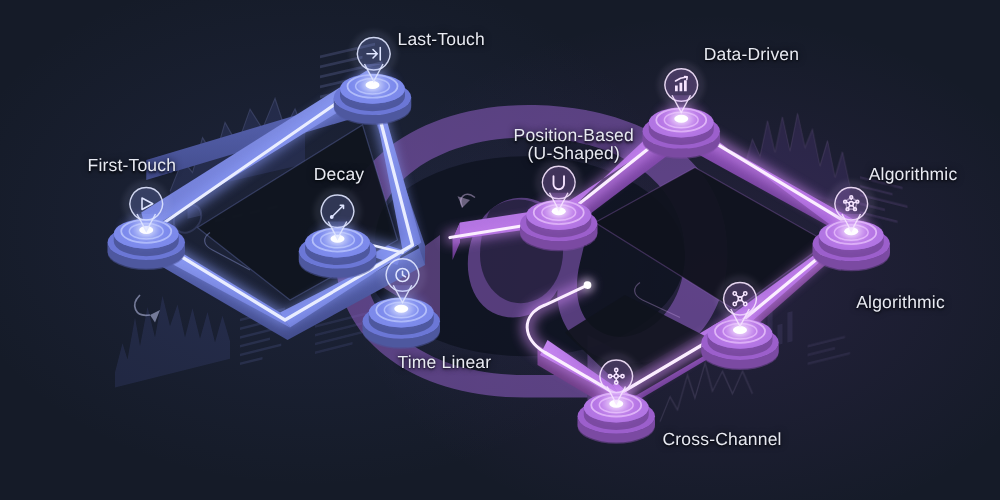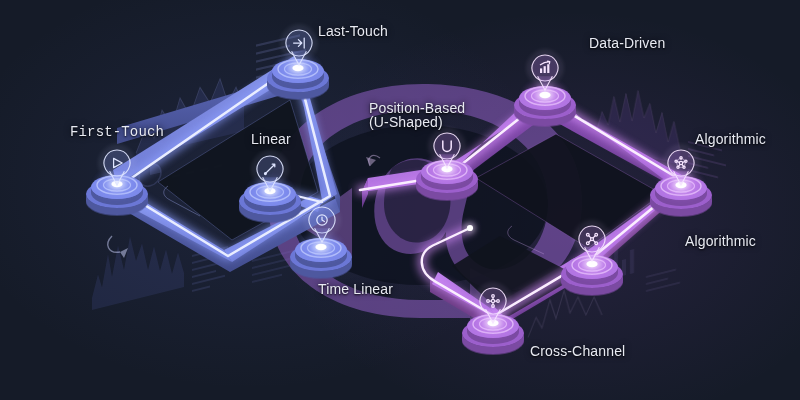--- a/index.html
+++ b/index.html
@@ -28,21 +28,21 @@
     position: absolute;
     color: #e8eaf2;
     font-size: 14px;
     font-family: "Liberation Sans", sans-serif;
     letter-spacing: 0.15px;
     white-space: pre;
     text-shadow: 0 0 6px rgba(10,14,24,0.95), 0 1px 2px rgba(0,0,0,0.9);
     line-height: 13.5px;
     pointer-events: none;
   }
-  .label.ctr { }
+  .label.ctr { text-align: center; }
 </style>
 </head>
 <body>
 
 <div id="stage">
 
   <svg id="svgmain" viewBox="0 0 800 400">
     <defs>
       <linearGradient id="gBlueTop" x1="0" y1="0" x2="0.4" y2="1">
         <stop offset="0" stop-color="#8e9cf0"></stop>
@@ -429,25 +429,25 @@
               <circle cx="-5" cy="0" r="1.3"></circle>
               <circle cx="5" cy="0" r="1.3"></circle>
               <path d="M0,-3.6 L0,-1.6 M0,1.6 L0,3.6 M-3.6,0 L-1.6,0 M1.6,0 L3.6,0"></path>
             </g>
           </g>
         </g>
       </g>
   </svg>
 
   <div id="labels-layer">
-      <div class="label" style="left: 70px; top: 126px; font-family: Liberation Mono, monospace;">First-Touch</div>
+      <div class="label" style="left: 70px; top: 126px;">First-Touch</div>
       <div class="label" style="left: 318px; top: 25px;">Last-Touch</div>
-      <div class="label" style="left: 251px; top: 133px;">Linear</div>
+      <div class="label" style="left: 251px; top: 133px;">Decay</div>
       <div class="label" style="left: 318px; top: 283px;">Time Linear</div>
       <div class="label ctr" style="left: 369px; width: 180px; top: 102px;">Position-Based
 (U-Shaped)</div>
-      <div class="label" style="left: 589px; top: 37px;">Data-Driven</div>
+      <div class="label" style="left: 563px; top: 37px;">Data-Driven</div>
       <div class="label" style="left: 695px; top: 133px;">Algorithmic</div>
       <div class="label" style="left: 685px; top: 235px;">Algorithmic</div>
       <div class="label" style="left: 530px; top: 345px; text-align: center;">Cross-Channel</div>
     </div>
 
 </div>
 
 </body></html>

